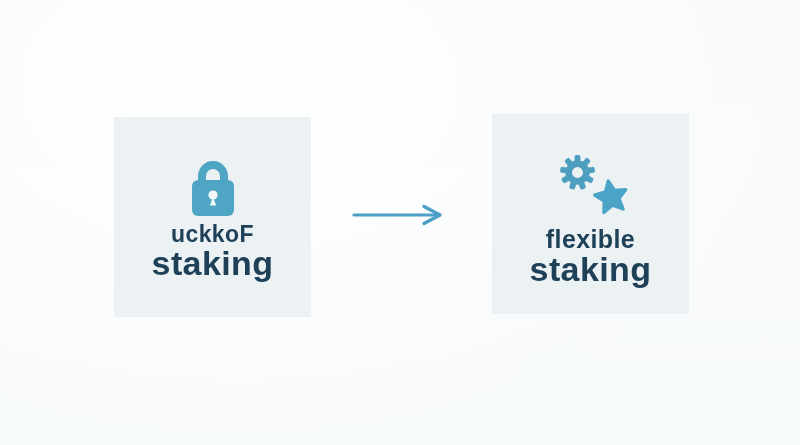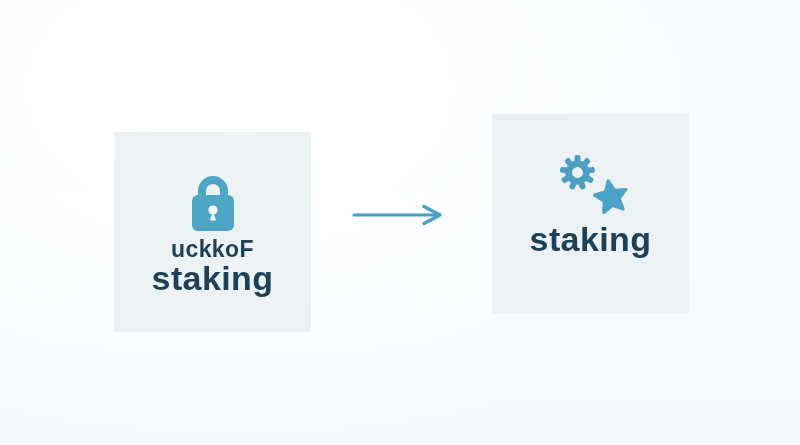--- a/index.html
+++ b/index.html
@@ -15,21 +15,21 @@
     background:
       radial-gradient(ellipse at 30% 20%, rgba(255,255,255,0.9), rgba(244,247,249,0.35) 70%),
       linear-gradient(180deg, #fafbfc 0%, #fbfcfd 60%, #f8fafb 100%);
   }
   .card {
     position: absolute;
     width: 197px;
     height: 200px;
     background: #ecf1f4;
   }
-  .card-left  { left: 114px; top: 132px; }
+  .card-left  { left: 114px; top: 117px; }
   .card-right { left: 492px; top: 114px; }
 
   .lock-wrap {
     position: absolute;
     left: 50%;
     top: 41px;
     transform: translateX(-50%);
     width: 46px;
     height: 60px;
   }
@@ -114,17 +114,18 @@
           <circle cx="20" cy="20" r="5.6" fill="#ecf1f4"></circle>
         </svg>
       </div>
       <div class="star-wrap">
         <svg width="38" height="37" viewBox="0 0 40 40" xmlns="http://www.w3.org/2000/svg">
           <path d="M20 3 L25 14.1 L37.1 15.4 L28.1 23.6 L30.6 35.6 L20 29.5 L9.4 35.6 L11.9 23.6 L2.9 15.4 L15 14.1 Z" fill="#4ba3c6" stroke="#4ba3c6" stroke-width="3.5" stroke-linejoin="round" transform="rotate(-10 20 20)"></path>
         </svg>
       </div>
     </div>
     <div class="card-label">
+      <span class="label-line1">flexible</span>
       <span class="label-line2">staking</span>
     </div>
   </div>
 
 </div>
 
 </body></html>

